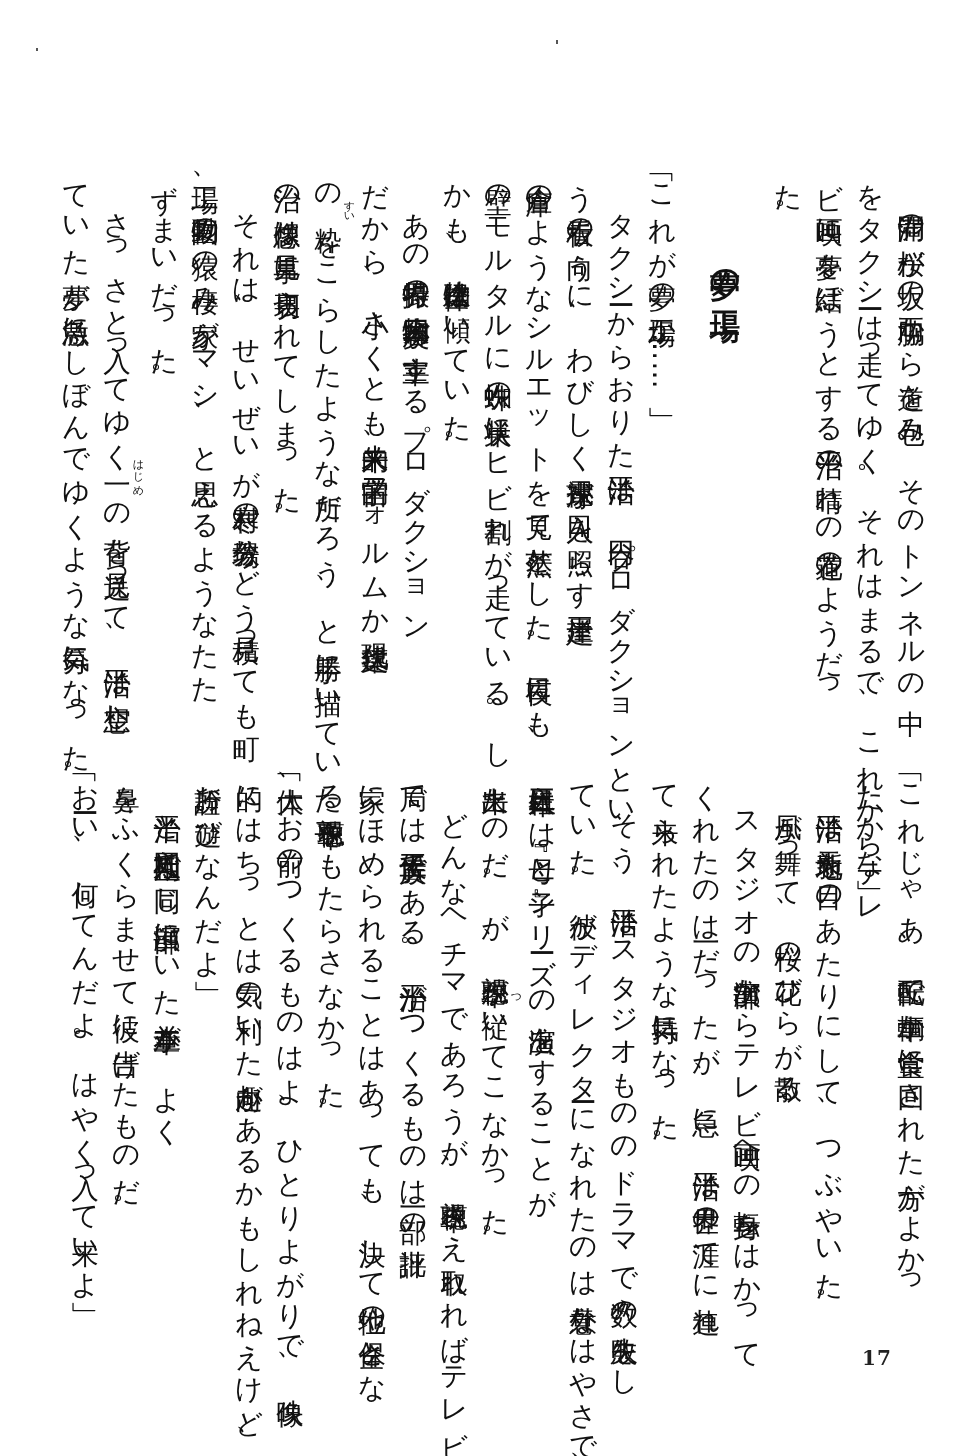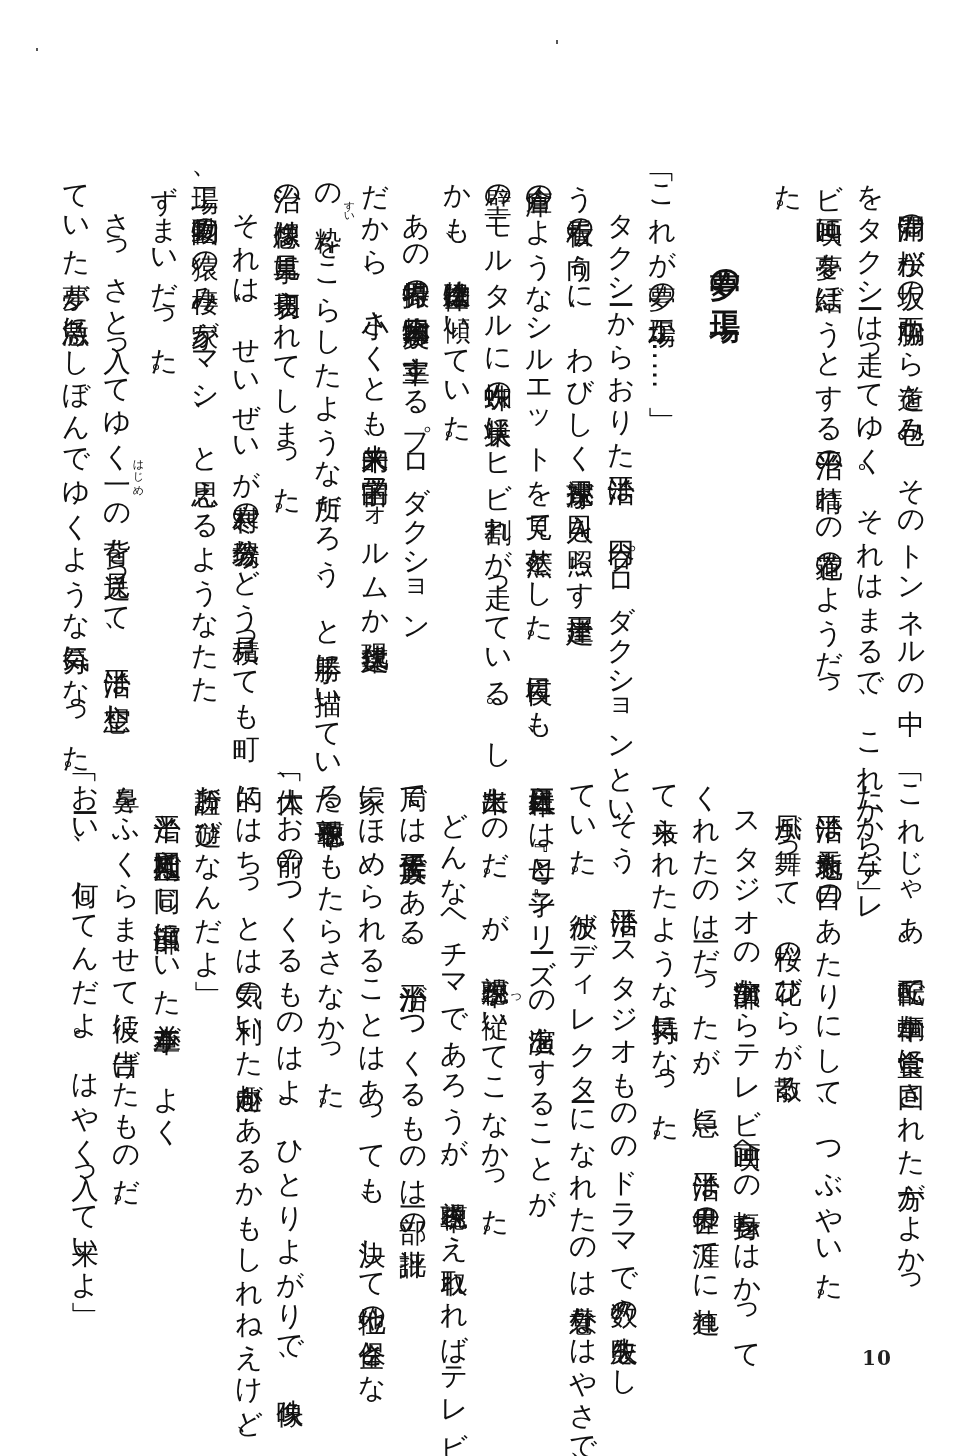--- a/index.html
+++ b/index.html
@@ -115,13 +115,13 @@
   <span class="col">家にほめられることはあっても、決して地位の保全とな</span>
   <span class="col">る視聴率をもたらさなかった。</span>
   <span class="col">「大体、お前のつくるものはよ、ひとりよがりで、映像</span>
   <span class="col">的にはちっとは気の利いた趣向があるかもしれねえけど、</span>
   <span class="col">所詮お遊びなんだよ」</span>
   <span class="col">　平治と入社同期生で同じ演出部にいた並本章が、よく</span>
   <span class="col">鼻をふくらませて彼に告げたものだ。</span>
   <span class="col">「おーい、何してんだよ。はやく入って来いよ」</span>
 </div>
 
-<div class="page-number">10</div>
+<div class="page-number">17</div>
 
 </body></html>

